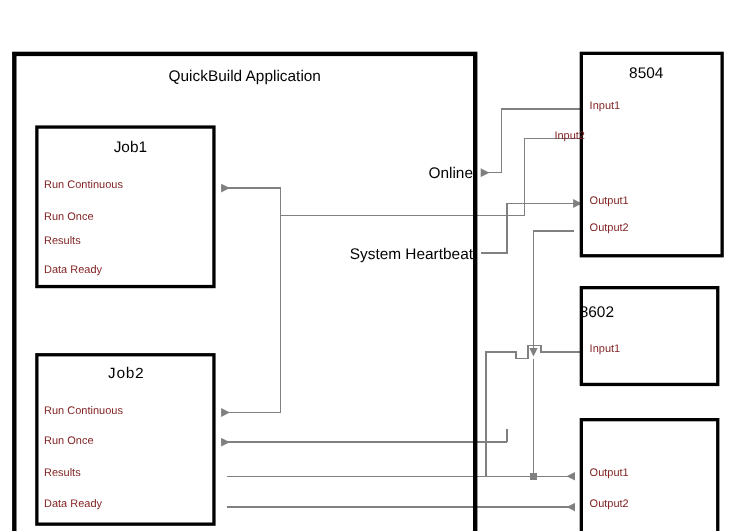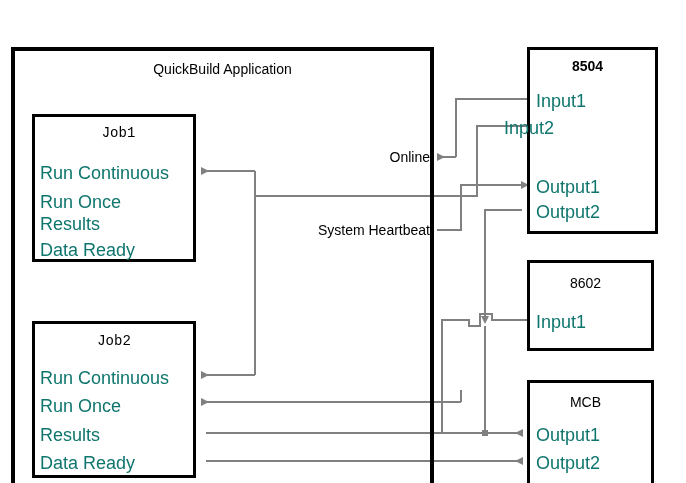--- a/index.html
+++ b/index.html
@@ -37,22 +37,22 @@
   }
   .node-title {
     position: absolute;
     font-size: 14px;
     color: #000000;
     white-space: nowrap;
     line-height: 1;
   }
   .port-label {
     position: absolute;
-    font-size: 18px;
-    color: #0f766e;
+    font-size: 10px;
+    color: #7f1d1d;
     white-space: nowrap;
     line-height: 1;
   }
   .port-label.right-aligned {
     text-align: left;
   }
   .free-label {
     position: absolute;
     font-size: 14px;
     color: #000000;
@@ -109,45 +109,44 @@
       <path d="M522,431 L206,431" marker-start="url(#arrow-right)"></path>
 
     </g>
   </svg>
 
   <div id="outer-container-box" class="node-box" style="left:11px; top:17px; width:423px; height:451px;"></div>
 
   <div class="node-title" style="left:11px; top:32px; width:423px; text-align:center;">QuickBuild Application</div>
 
   <div class="node-box" style="left:32px; top:84px; width:164px; height:148px;"></div>
-  <div class="node-title" style="left:32px; top:96px; width:173px; text-align:center;font-family:Liberation Mono, monospace;">Job1</div>
+  <div class="node-title" style="left:32px; top:96px; width:173px; text-align:center;">Job1</div>
   <div class="port-label right-aligned" style="left:40px; top:134px; width:147px;">Run Continuous</div>
   <div class="port-label right-aligned" style="left:40px; top:163px; width:147px;">Run Once</div>
   <div class="port-label right-aligned" style="left:40px; top:185px; width:147px;">Results</div>
   <div class="port-label right-aligned" style="left:40px; top:211px; width:147px;">Data Ready</div>
 
   <div class="node-box" style="left:32px; top:291px; width:164px; height:157px;"></div>
   <div class="node-title" style="left:32px; top:304px; width:164px; text-align:center;font-family:Liberation Mono, monospace;">Job2</div>
   <div class="port-label right-aligned" style="left:40px; top:339px; width:147px;">Run Continuous</div>
   <div class="port-label right-aligned" style="left:40px; top:367px; width:147px;">Run Once</div>
   <div class="port-label right-aligned" style="left:40px; top:396px; width:147px;">Results</div>
   <div class="port-label right-aligned" style="left:40px; top:424px; width:147px;">Data Ready</div>
 
   <div class="free-label" style="left:230px; top:120px; width:200px; text-align:right;">Online</div>
   <div class="free-label" style="left:230px; top:193px; width:200px; text-align:right;">System Heartbeat</div>
 
   <div class="node-box" style="left:527px; top:17px; width:131px; height:187px;"></div>
-  <div class="node-title" style="left:527px; top:29px; width:121px; text-align:center;font-weight:bold;">8504</div>
+  <div class="node-title" style="left:527px; top:29px; width:121px; text-align:center;">8504</div>
   <div class="port-label" style="left:536px; top:62px;">Input1</div>
   <div class="port-label" style="left:504px; top:89px;">Input2</div>
   <div class="port-label" style="left:536px; top:148px;">Output1</div>
   <div class="port-label" style="left:536px; top:173px;">Output2</div>
 
   <div class="node-box" style="left:527px; top:230px; width:127px; height:91px;"></div>
-  <div class="node-title" style="left:527px; top:246px; width:117px; text-align:center;">8602</div>
+  <div class="node-title" style="left:527px; top:246px; width:117px; ">8602</div>
   <div class="port-label" style="left:536px; top:283px;">Input1</div>
 
   <div class="node-box" style="left:527px; top:350px; width:127px; height:111px;"></div>
-  <div class="node-title" style="left:527px; top:365px; width:117px; text-align:center;">MCB</div>
   <div class="port-label" style="left:536px; top:396px;">Output1</div>
   <div class="port-label" style="left:536px; top:424px;">Output2</div>
 
 </div>
 
 </body></html>

